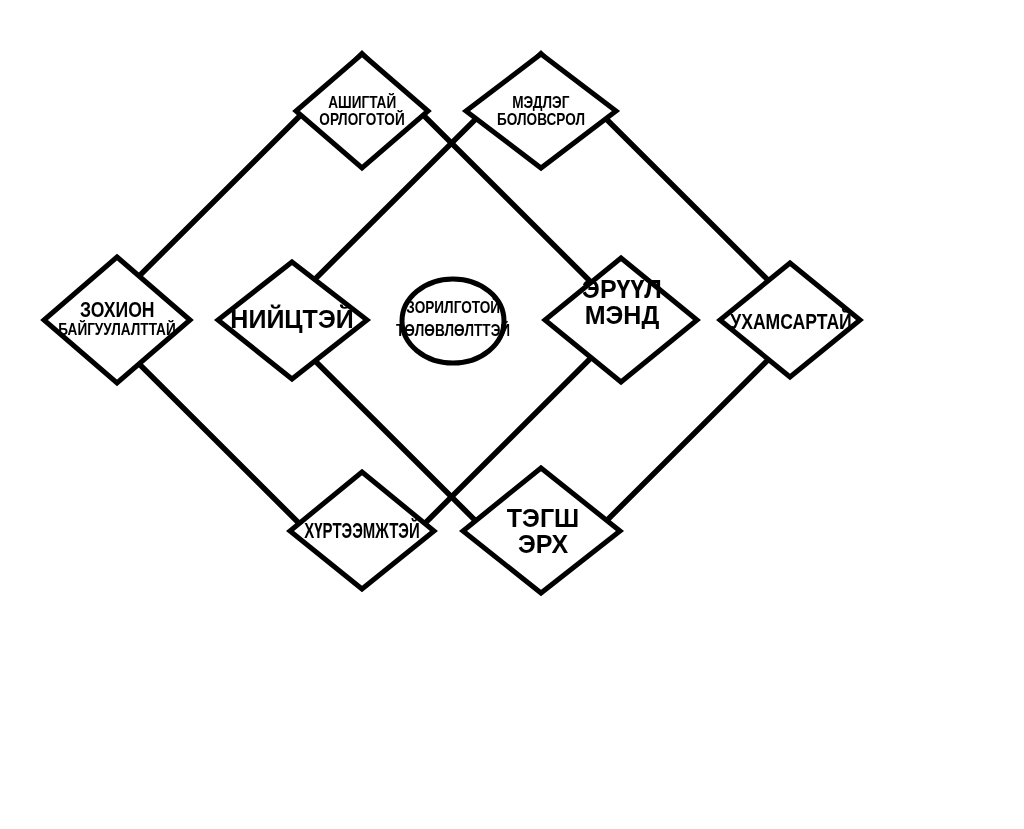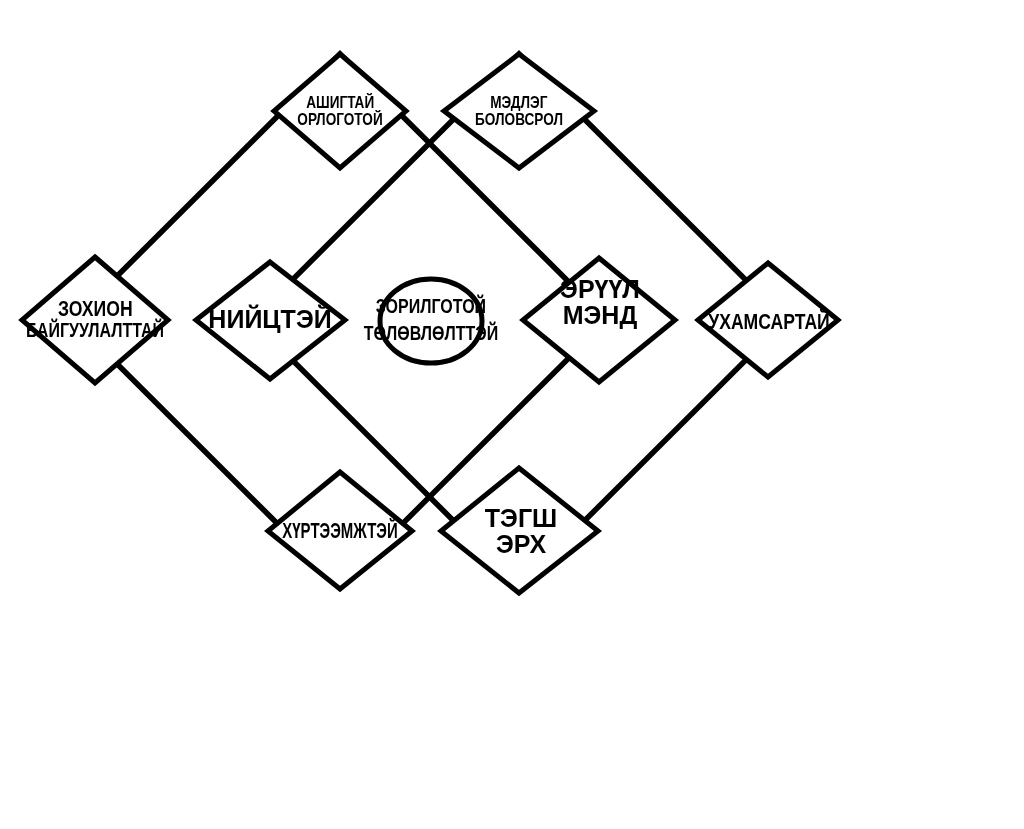--- a/index.html
+++ b/index.html
@@ -11,20 +11,21 @@
     width: 1024px;
     height: 829px;
     font-family: "Liberation Sans", sans-serif;
     overflow: hidden;
   }
   #diagram-root {
     position: relative;
     width: 916px;
     height: 829px;
     background: #ffffff;
+    margin-left: 22px;
   }
   svg#diagram-svg {
     display: block;
     width: 1024px;
     height: 829px;
   }
   .shape-outline {
     fill: #ffffff;
     stroke: #000000;
     stroke-width: 5;
@@ -47,21 +48,21 @@
     transform: translate(-50%, -50%);
     pointer-events: none;
     letter-spacing: 0px;
   }
   .lbl-line { display: block; }
   .scale-x-narrow { display: inline-block; transform: scaleX(0.80); }
   .scale-x-vnarrow { display: inline-block; transform: scaleX(0.68); }
   .sz-lg { font-size: 25px; }
   .sz-md { font-size: 22px; }
   .sz-sm { font-size: 17px; }
-  .sz-xs { font-size: 20px; }
+  .sz-xs { font-size: 17px; }
 </style>
 </head>
 <body>
 
 <div id="diagram-root">
 
   <svg id="diagram-svg" viewBox="0 0 1024 829">
 
     <polygon class="shape-outline-big" points="340,54 607,320 340,586 73,320"></polygon>
 

